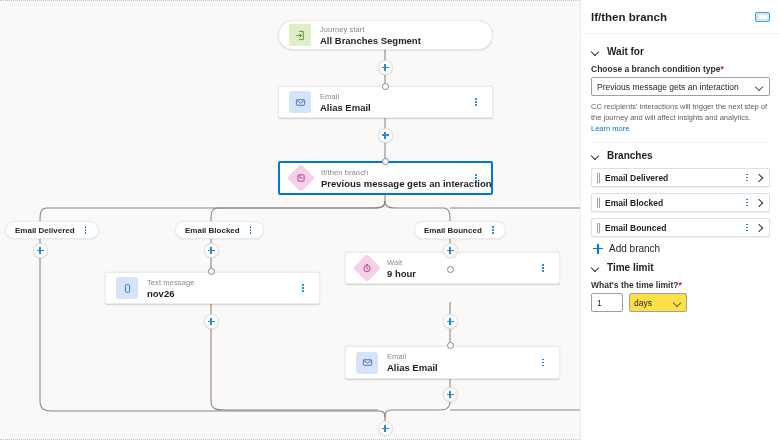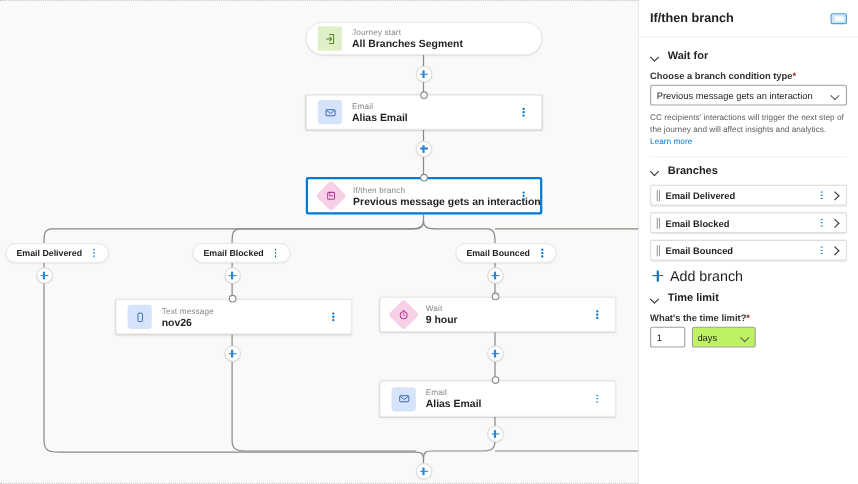--- a/index.html
+++ b/index.html
@@ -179,31 +179,31 @@
   }
 
   .add-branch {
     display: flex; align-items: center; gap: 6px;
     margin: 1px 0 8px 2px; cursor: pointer;
   }
   .add-branch .pl { width: 10px; height: 10px; position: relative; }
   .add-branch .pl::before, .add-branch .pl::after { content:""; position:absolute; background:#0078d4; }
   .add-branch .pl::before { left:0; top:4.3px; width:10px; height:1.4px; }
   .add-branch .pl::after { left:4.3px; top:0; width:1.4px; height:10px; }
-  .add-branch span { font-size: 13px; color: #201f1e; }
+  .add-branch span { font-size: 10px; color: #201f1e; }
 
   .tl-row { display: flex; gap: 6px; align-items: center; margin-bottom: 4px; }
   .num-input {
     width: 32px; height: 19px; border: 1px solid #a19f9d; border-radius: 2px;
     background: #fff; font-size: 8.5px; color: #201f1e;
     display: flex; align-items: center; padding: 0 5px;
   }
   .unit-select {
     width: 58px; height: 19px; border: 1px solid #a19f9d; border-radius: 2px;
-    background: #bef264; display: flex; align-items: center; padding: 0 4px;
+    background: #fde047; display: flex; align-items: center; padding: 0 4px;
     font-size: 8.5px; color: #201f1e; cursor: pointer;
   }
   .unit-select .cv { margin-left:auto; width:8px; height:8px; position:relative; }
   .unit-select .cv::before {
     content:""; position:absolute; left:0px; top:1px; width:5px; height:5px;
     border-right:1px solid #605e5c; border-bottom:1px solid #605e5c; transform: rotate(45deg);
   }
 </style>
 </head>
 <body>
@@ -342,21 +342,21 @@
         <div class="node-sub">Text message</div>
         <div class="node-title">nov26</div>
       </div>
       <div class="node-more">
           <i></i>
           <i></i>
           <i></i>
         </div>
     </div>
 
-    <div class="node" style="left:345px; top:269px; width:215px; height:32px;">
+    <div class="node" style="left:345px; top:251px; width:215px; height:32px;">
       <div class="node-icon">
         <div class="ic-diamond" style="position:absolute;left:1px;top:1px;width:20px;height:20px;background:#f7cfe6;"></div>
         <svg width="10" height="10" viewBox="0 0 16 16" style="position:relative;">
           <circle cx="8" cy="9" r="5" stroke="#b4399a" stroke-width="1.5" fill="none"></circle>
           <path d="M8 6 L8 9 L10 10.5" stroke="#b4399a" stroke-width="1.3" fill="none"></path>
           <path d="M6.5 2.5 H9.5" stroke="#b4399a" stroke-width="1.5"></path>
         </svg>
       </div>
       <div class="node-text">
         <div class="node-sub">Wait</div>

